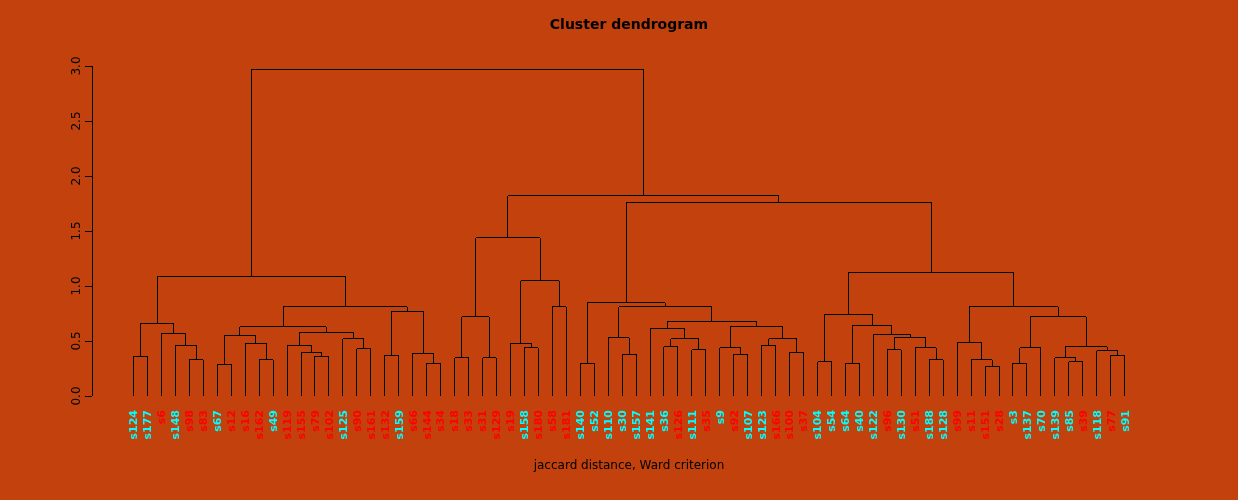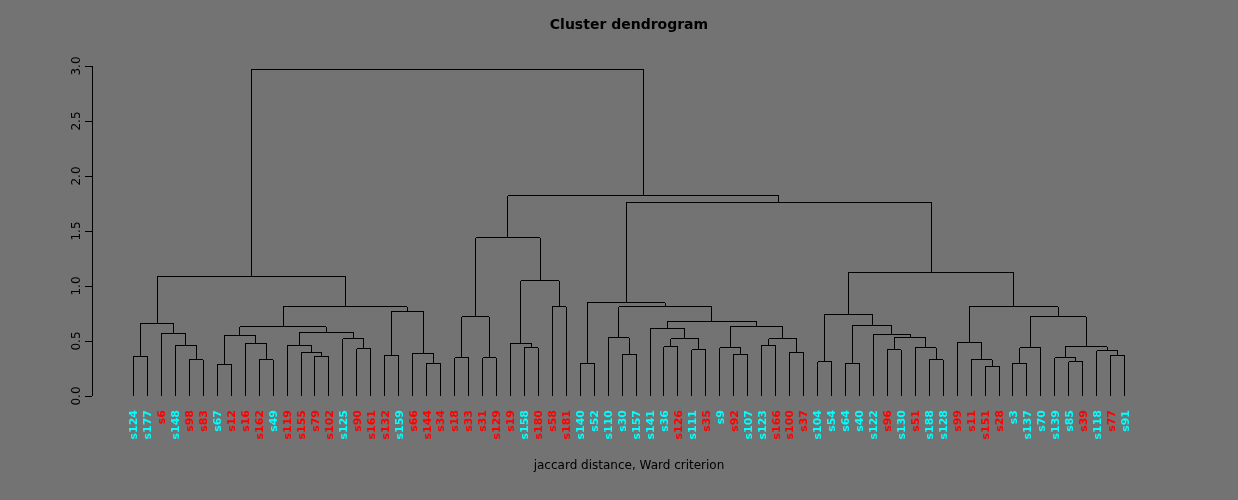--- a/index.html
+++ b/index.html
@@ -1,16 +1,16 @@
 <!DOCTYPE html>
 <html><head>
 <meta charset="utf-8">
 <style>
   html,body{margin:0;padding:0;background:#ffffff;}
-  .figure{position:relative;width:1238px;height:500px;background:#737373;overflow:hidden;
+  .figure{position:relative;width:1238px;height:500px;background:#c2410c;overflow:hidden;
           font-family:"DejaVu Sans","Liberation Sans",sans-serif;text-align:right;}
   svg text{font-family:"DejaVu Sans","Liberation Sans",sans-serif;}
   .chart-title{font-size:14px;font-weight:bold;fill:#000000;}
   .x-label{font-size:12px;fill:#000000;}
   .tick-label{font-size:12px;fill:#000000;}
 </style>
 </head>
 <body>
 
 <div class="figure">

